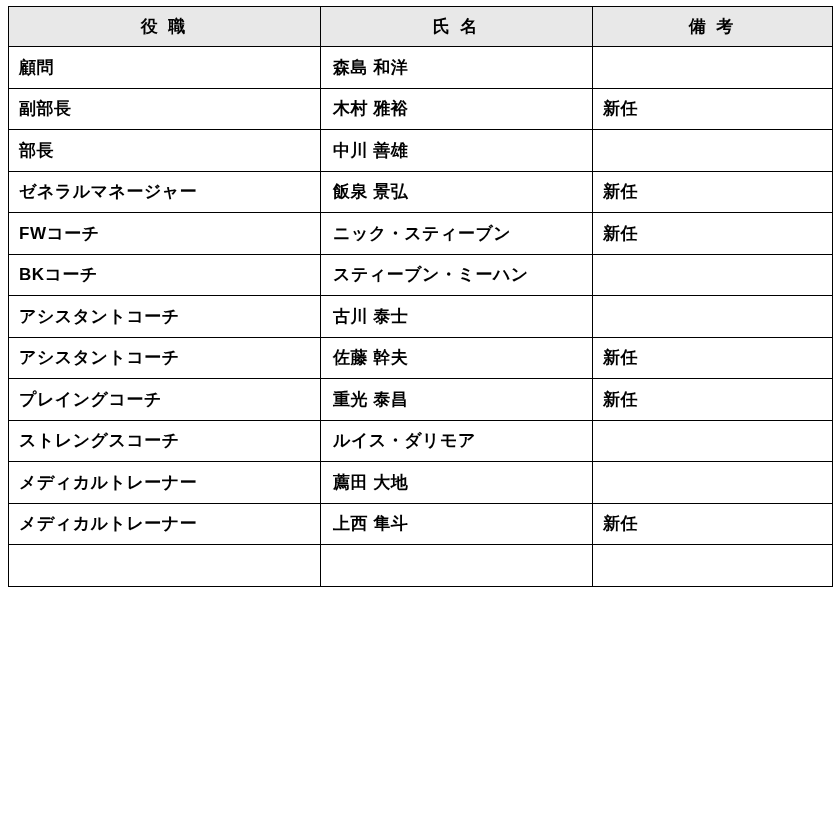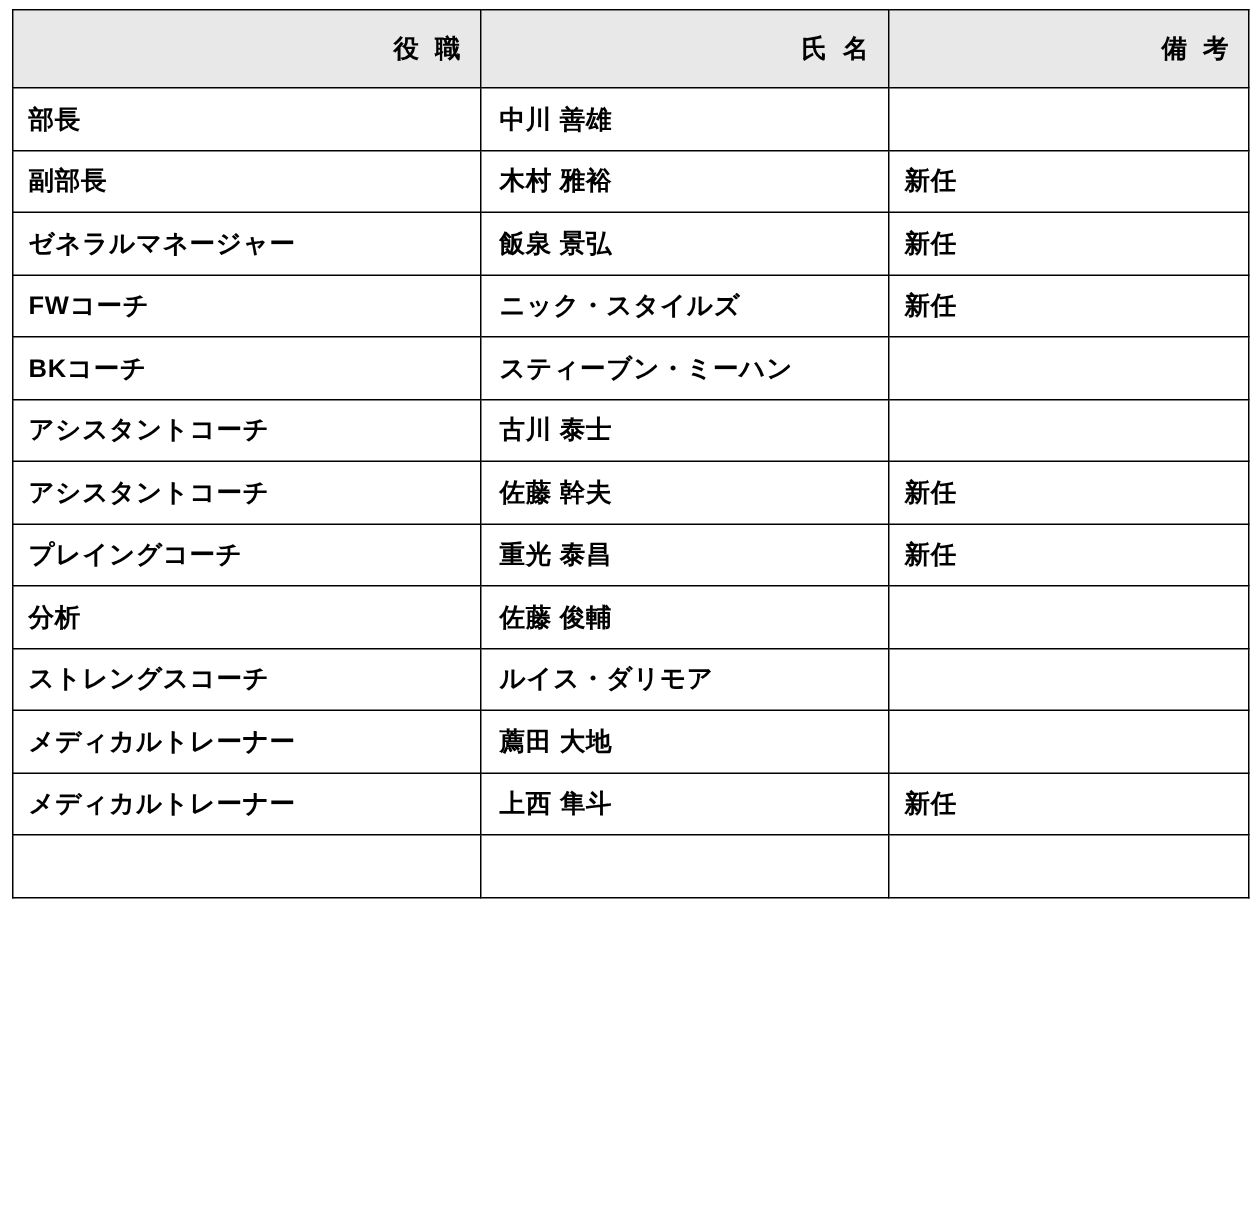--- a/index.html
+++ b/index.html
@@ -36,24 +36,24 @@
     font-size: 17px;
     font-weight: bold;
     letter-spacing: 0.5px;
     vertical-align: middle;
     box-sizing: border-box;
     white-space: nowrap;
     overflow: hidden;
   }
   table.staff-table thead th {
     background: #e8e8e8;
-    text-align: right;
+    text-align: center;
     font-size: 17px;
     letter-spacing: 3px;
-    height: 52px;
+    height: 40px;
   }
   table.staff-table td.cell-role,
   table.staff-table td.cell-name,
   table.staff-table td.cell-note {
     text-align: left;
     background: #ffffff;
   }
   table.staff-table td.cell-name {
     padding-left: 12px;
   }
@@ -73,37 +73,42 @@
     </colgroup>
     <thead>
       <tr>
         <th>役 職</th>
         <th>氏 名</th>
         <th>備 考</th>
       </tr>
     </thead>
     <tbody>
       <tr>
-        <td class="cell-role">部長</td>
-        <td class="cell-name">中川 善雄</td>
+        <td class="cell-role">顧問</td>
+        <td class="cell-name">森島 和洋</td>
         <td class="cell-note"></td>
       </tr>
       <tr>
         <td class="cell-role">副部長</td>
         <td class="cell-name">木村 雅裕</td>
         <td class="cell-note">新任</td>
       </tr>
       <tr>
+        <td class="cell-role">部長</td>
+        <td class="cell-name">中川 善雄</td>
+        <td class="cell-note"></td>
+      </tr>
+      <tr>
         <td class="cell-role">ゼネラルマネージャー</td>
         <td class="cell-name">飯泉 景弘</td>
         <td class="cell-note">新任</td>
       </tr>
       <tr>
         <td class="cell-role">FWコーチ</td>
-        <td class="cell-name">ニック・スタイルズ</td>
+        <td class="cell-name">ニック・スティーブン</td>
         <td class="cell-note">新任</td>
       </tr>
       <tr>
         <td class="cell-role">BKコーチ</td>
         <td class="cell-name">スティーブン・ミーハン</td>
         <td class="cell-note"></td>
       </tr>
       <tr>
         <td class="cell-role">アシスタントコーチ</td>
         <td class="cell-name">古川 泰士</td>
@@ -111,25 +116,20 @@
       </tr>
       <tr>
         <td class="cell-role">アシスタントコーチ</td>
         <td class="cell-name">佐藤 幹夫</td>
         <td class="cell-note">新任</td>
       </tr>
       <tr>
         <td class="cell-role">プレイングコーチ</td>
         <td class="cell-name">重光 泰昌</td>
         <td class="cell-note">新任</td>
-      </tr>
-      <tr>
-        <td class="cell-role">分析</td>
-        <td class="cell-name">佐藤 俊輔</td>
-        <td class="cell-note"></td>
       </tr>
       <tr>
         <td class="cell-role">ストレングスコーチ</td>
         <td class="cell-name">ルイス・ダリモア</td>
         <td class="cell-note"></td>
       </tr>
       <tr>
         <td class="cell-role">メディカルトレーナー</td>
         <td class="cell-name">薦田 大地</td>
         <td class="cell-note"></td>

